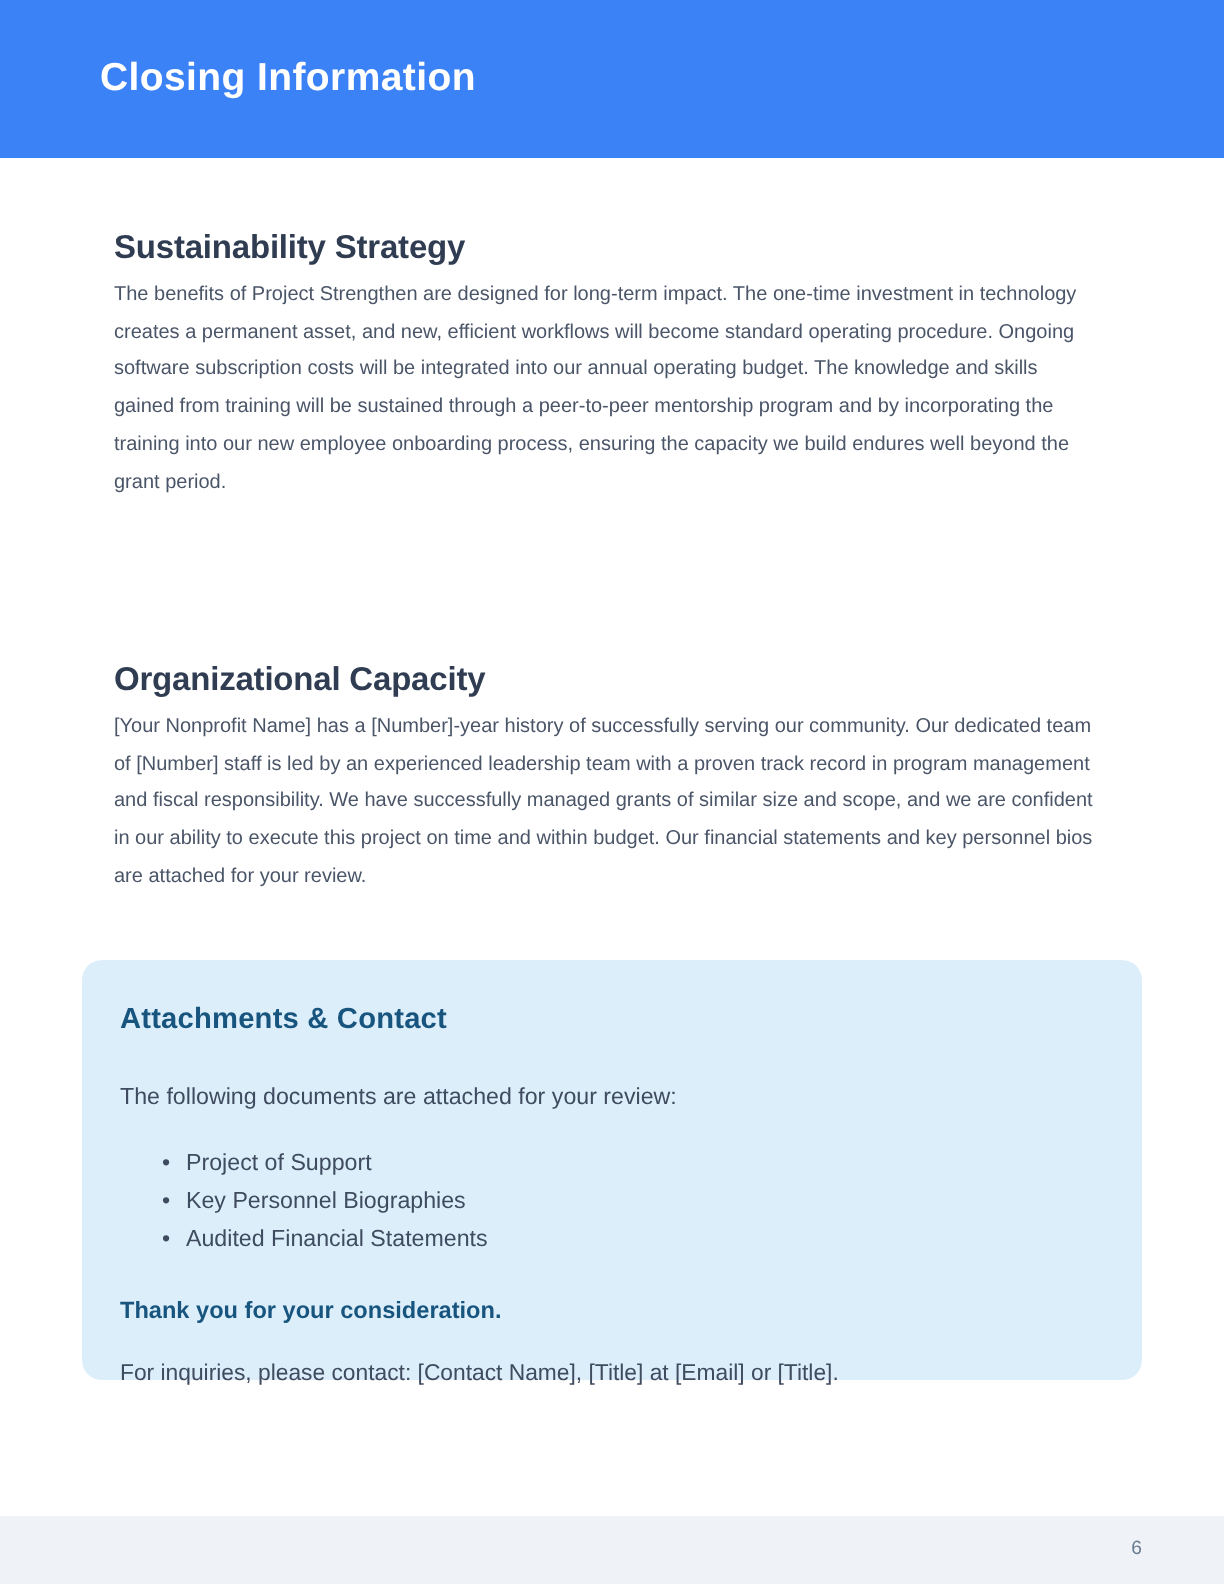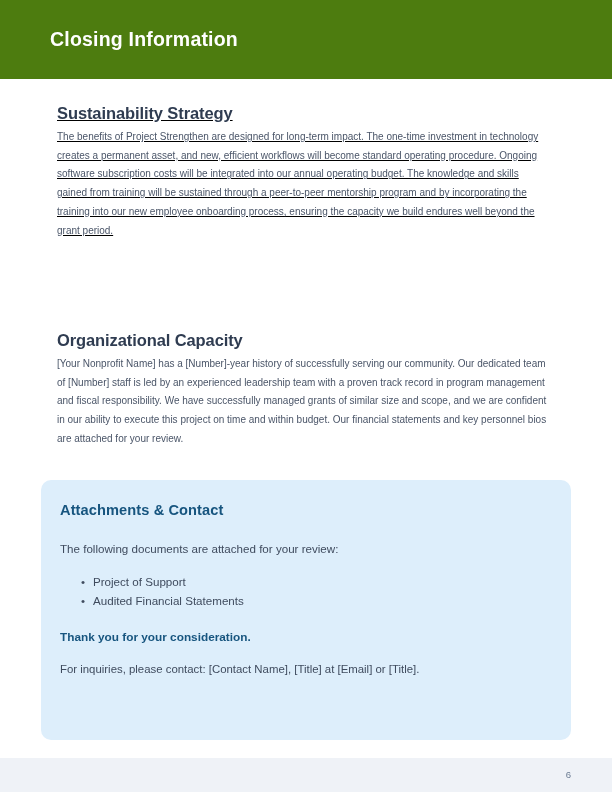--- a/index.html
+++ b/index.html
@@ -15,21 +15,21 @@
     overflow: hidden;
   }
 
   
   .page-header {
     position: absolute;
     top: 0;
     left: 0;
     width: 612px;
     height: 79px;
-    background: #4d7c0f;
+    background: #3b82f6;
   }
   .page-header-title {
     position: absolute;
     left: 50px;
     top: 28px;
     font-size: 19.5px;
     font-weight: bold;
     color: #ffffff;
     letter-spacing: 0.2px;
   }
@@ -40,21 +40,21 @@
     top: 79px;
     left: 0;
     width: 612px;
   }
 
   .section {
     position: absolute;
     left: 57px;
     width: 494px;
   }
-  .section-sustainability { top: 25px; text-decoration: underline; }
+  .section-sustainability { top: 36px; }
   .section-capacity       { top: 216px; margin-top: 36px; }
 
   .section-heading {
     font-size: 16.5px;
     font-weight: bold;
     color: #2f3c51;
     margin: 0 0 5px 0;
     letter-spacing: -0.1px;
   }
   .section-body {
@@ -69,21 +69,21 @@
     max-height: 112px;
     overflow: hidden;
   }
 
   
   .card {
     position: absolute;
     left: 41px;
     top: 480px;
     width: 530px;
-    height: 260px;
+    height: 210px;
     background: #ddeefb;
     border-radius: 10px;
     box-sizing: border-box;
     padding: 22px 20px 0 19px;
   }
   .card-heading {
     font-size: 14.6px;
     font-weight: bold;
     color: #17557f;
     margin: 0 0 22px 0;
@@ -164,20 +164,21 @@
     <p class="section-body">[Your Nonprofit Name] has a [Number]-year history of successfully serving our community. Our dedicated team of [Number] staff is led by an experienced leadership team with a proven track record in program management and fiscal responsibility. We have successfully managed grants of similar size and scope, and we are confident in our ability to execute this project on time and within budget. Our financial statements and key personnel bios are attached for your review.</p>
   </div>
 
 </div>
 
 <div class="card">
   <div class="card-heading">Attachments &amp; Contact</div>
   <p class="card-intro">The following documents are attached for your review:</p>
   <ul class="card-list">
     <li>Project of Support</li>
+    <li>Key Personnel Biographies</li>
     <li>Audited Financial Statements</li>
   </ul>
   <p class="card-thanks">Thank you for your consideration.</p>
   <p class="card-contact">For inquiries, please contact: [Contact Name], [Title] at [Email] or [Title].</p>
 </div>
 
 <div class="page-footer">
   <div class="page-number">6</div>
 </div>
 

